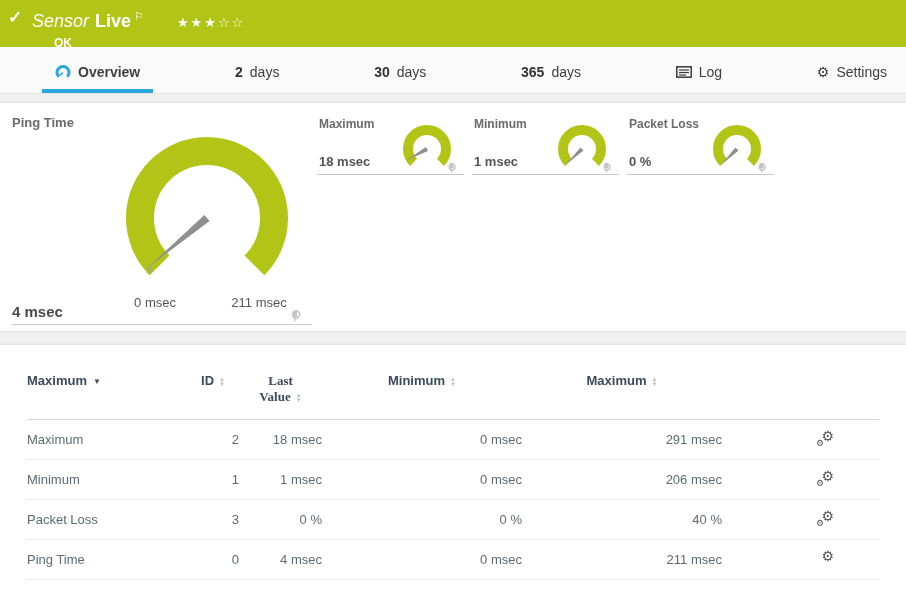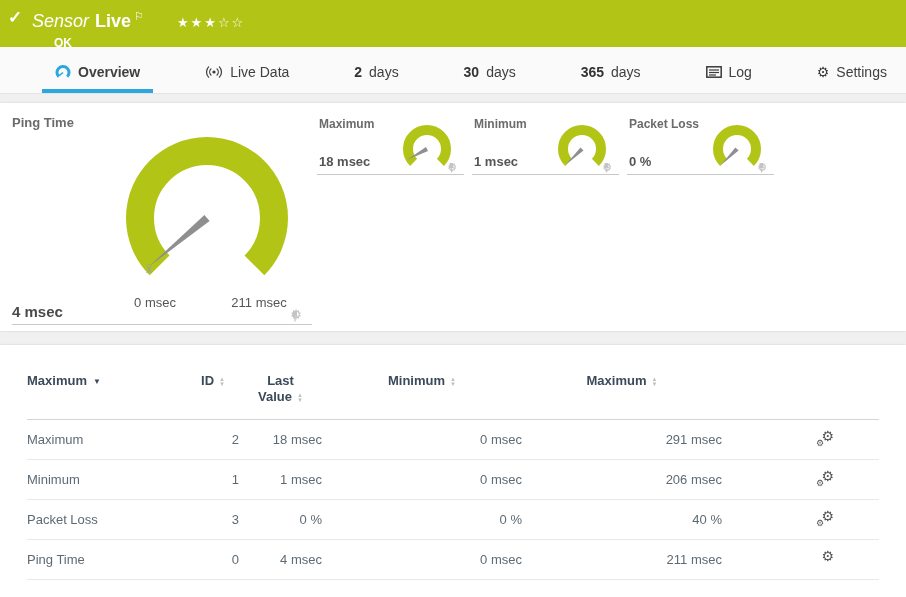--- a/index.html
+++ b/index.html
@@ -56,21 +56,21 @@
   .mini-widget svg { position:absolute; left:0; top:0; pointer-events:none; }
   .mini-widget .mini-value { position:absolute; left:2px; bottom:5px; font-size:13px; font-weight:bold; color:#555; }
   .mini-widget .widget-icons { right:2px; bottom:2px; }
   .mini-widget .w-gear { font-size:11px; }
 
   
   table.channels { width:100%; border-collapse:collapse; font-size:13px; color:#5d6a75; table-layout:fixed; }
   table.channels th { font-weight:bold; color:#3b4a5a; text-align:center; vertical-align:top;
                       padding:28px 0 14px 0; border-bottom:1px solid #d5d5d5; cursor:pointer; }
   table.channels th.col-channel { text-align:left; }
-  table.channels th.col-last { text-align:center; }
+  table.channels th.col-last { text-align:center;font-family:Liberation Serif, serif; }
   table.channels th .wrap-label { display:inline-block; max-width:52px; text-align:center; line-height:16px; }
   table.channels td { padding:10px 0; border-bottom:1px solid #e8e8e8; }
   table.channels td.num { text-align:right; }
   table.channels td.col-gear { text-align:right; padding-right:45px; }
   .sort-down { color:#3b4a5a; font-size:8px; margin-left:6px; vertical-align:middle; }
   .sortpair { display:inline-flex; flex-direction:column; font-size:6px; line-height:5px;
               color:#bcc0c4; margin-left:5px; vertical-align:middle; }
   .gear2 { position:relative; display:inline-block; width:18px; height:16px; color:#555; cursor:pointer; }
   .gear2 .g-big   { position:absolute; right:0; top:-2px; font-size:14px; }
   .gear2 .g-small { position:absolute; left:0; bottom:-2px; font-size:9px; }
@@ -91,29 +91,20 @@
 
   <div class="tabbar" id="tabbar">
       <div class="tab active">
         <span class="t-ico">
           <svg width="16" height="14" viewBox="0 0 16 14">
             <path d="M3.76 11.74 A6 6 0 1 1 12.24 11.74" fill="none" stroke="#2ba6de" stroke-width="3"></path>
             <line x1="8" y1="7.5" x2="4.2" y2="10.6" stroke="#2ba6de" stroke-width="1.5"></line>
           </svg>
         </span>
         <span class="word">Overview</span>
-      </div>
-      <div class="tab">
-        <span class="t-ico">
-          <svg width="18" height="12" viewBox="0 0 18 12">
-            <circle cx="9" cy="6" r="1.6" fill="#3a3a3a"></circle>
-            <path d="M6 2.9 a4.4 4.4 0 0 0 0 6.2 M3.6 0.9 a7.3 7.3 0 0 0 0 10.2 M12 2.9 a4.4 4.4 0 0 1 0 6.2 M14.4 0.9 a7.3 7.3 0 0 1 0 10.2" stroke="#3a3a3a" stroke-width="1.2" fill="none" stroke-linecap="round"></path>
-          </svg>
-        </span>
-        <span class="word">Live Data</span>
       </div>
       <div class="tab">
         <span class="num">2</span>
         <span class="word">days</span>
       </div>
       <div class="tab">
         <span class="num">30</span>
         <span class="word">days</span>
       </div>
       <div class="tab">

